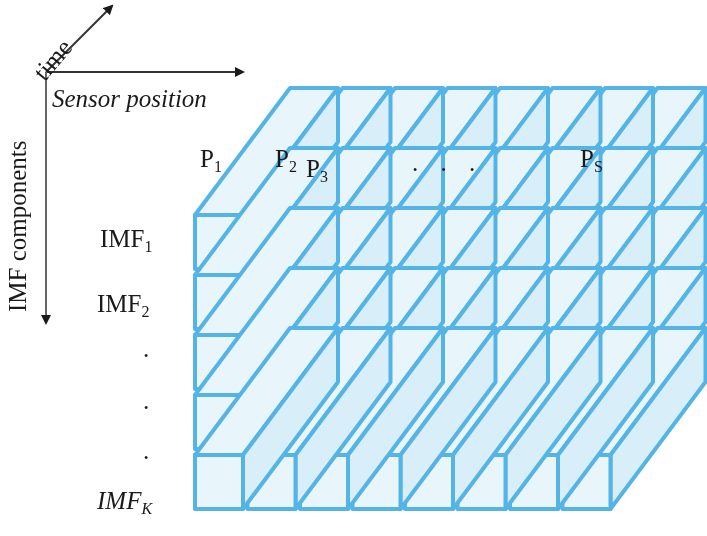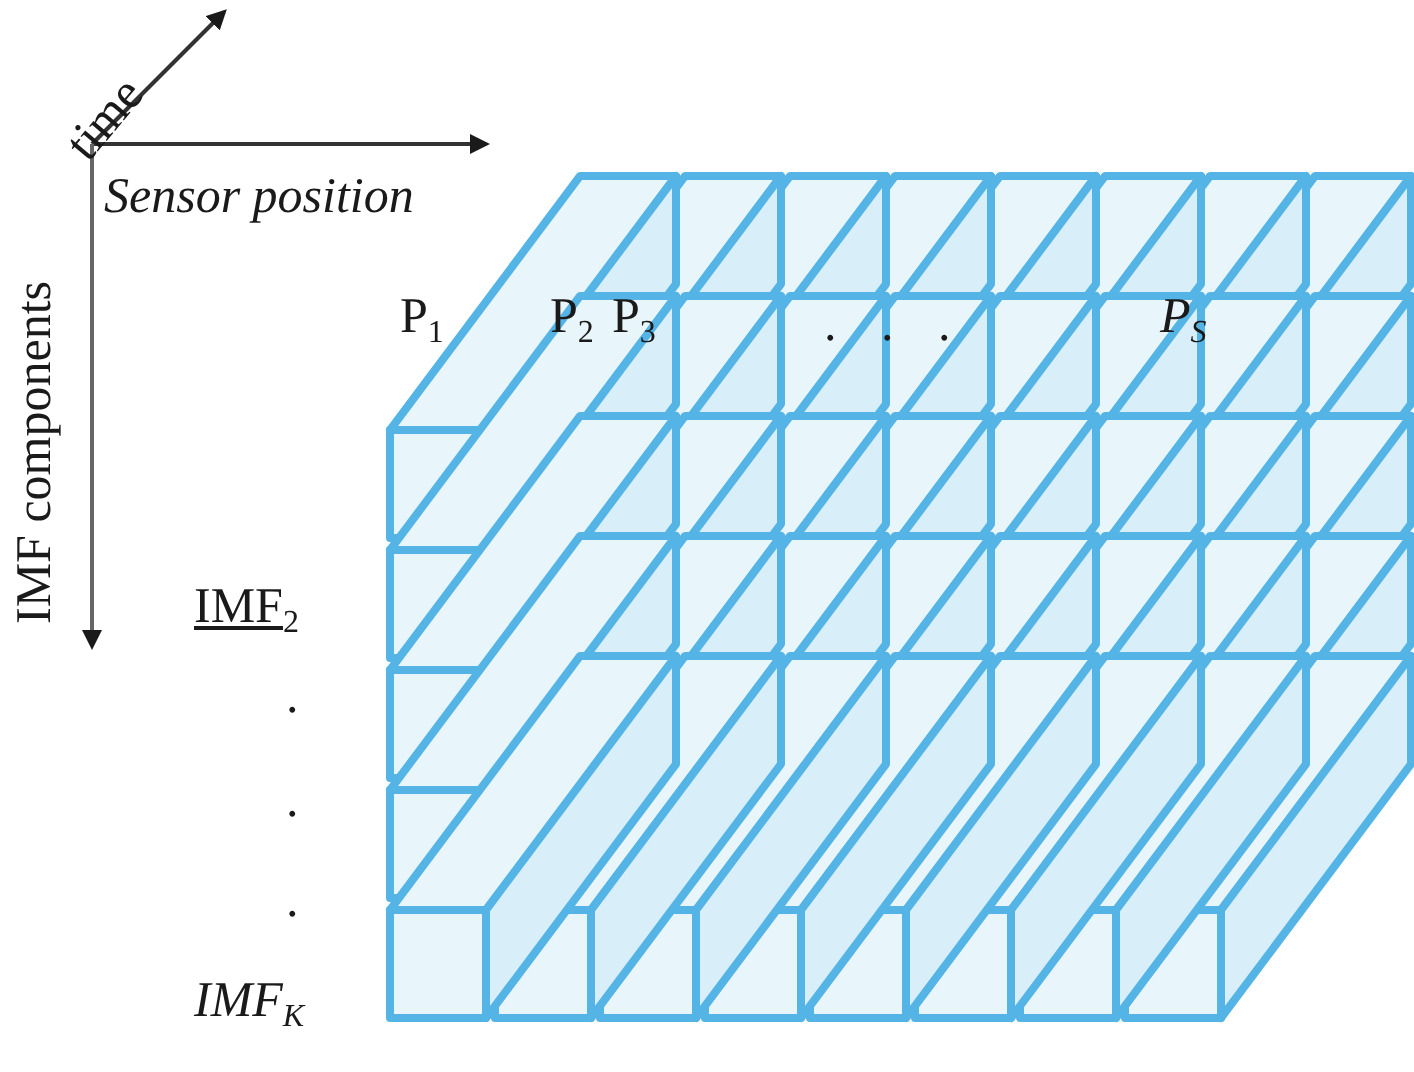--- a/index.html
+++ b/index.html
@@ -147,22 +147,23 @@
       <polygon points="243,455 338,328 338,382 243,509" fill="#d8eef8" stroke="#55b4e6" stroke-width="4" stroke-linejoin="round"></polygon>
       <polygon points="195,455 243,455 243,509 195,509" fill="#e8f5fb" stroke="#55b4e6" stroke-width="4" stroke-linejoin="round"></polygon>
     </svg>
 
   <div class="time-lbl" style="left:28px;top:68px;">time</div>
   <div class="lbl" style="left:52px;top:86px;font-style:italic;">Sensor position</div>
   <div class="imf-axis-lbl">IMF components</div>
 
   <div class="lbl" style="left:200px;top:146px;"><span>P</span><sub>1</sub></div>
   <div class="lbl" style="left:236px;top:146px;margin-left:39px;"><span>P</span><sub>2</sub></div>
-  <div class="lbl" style="left:306px;top:146px;"><span>P</span><sub>3</sub></div>
+  <div class="lbl" style="left:306px;top:156px;"><span>P</span><sub>3</sub></div>
   <div class="lbl" style="left:412px;top:150px;letter-spacing:8px;"><span>. . .</span></div>
-  <div class="lbl" style="left:580px;top:146px;font-style:italic;"><span>P</span><sub>S</sub></div>
+  <div class="lbl" style="left:580px;top:146px;"><span>P</span><sub>S</sub></div>
 
-  <div class="lbl" style="left:97px;top:291px;text-decoration:underline;"><span>IMF</span><sub>2</sub></div>
+  <div class="lbl" style="left:100px;top:226px;"><span>IMF</span><sub>1</sub></div>
+  <div class="lbl" style="left:97px;top:291px;"><span>IMF</span><sub>2</sub></div>
   <div class="lbl" style="left:143px;top:336px;"><span>.</span></div>
   <div class="lbl" style="left:143px;top:388px;"><span>.</span></div>
   <div class="lbl" style="left:143px;top:438px;"><span>.</span></div>
   <div class="lbl" style="left:97px;top:488px;font-style:italic;"><span>IMF</span><sub>K</sub></div>
 </div>
 
 </body></html>

